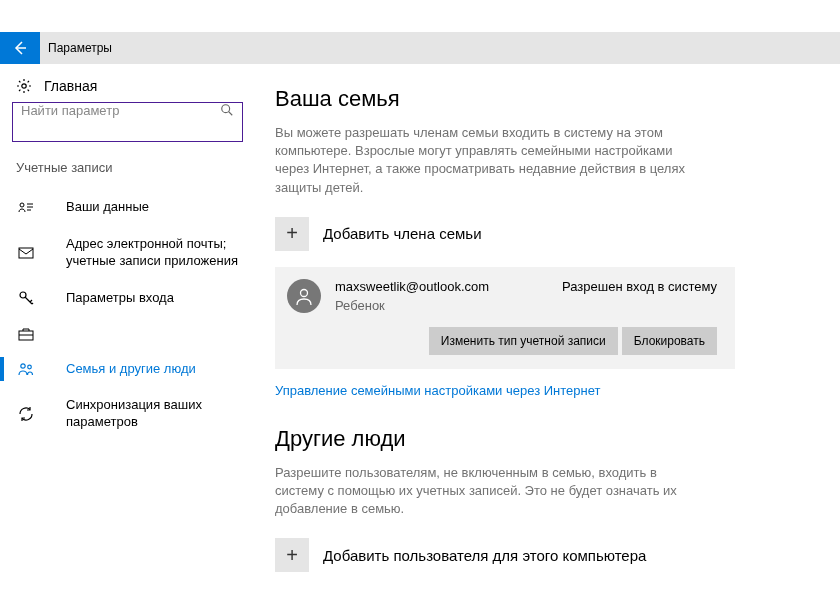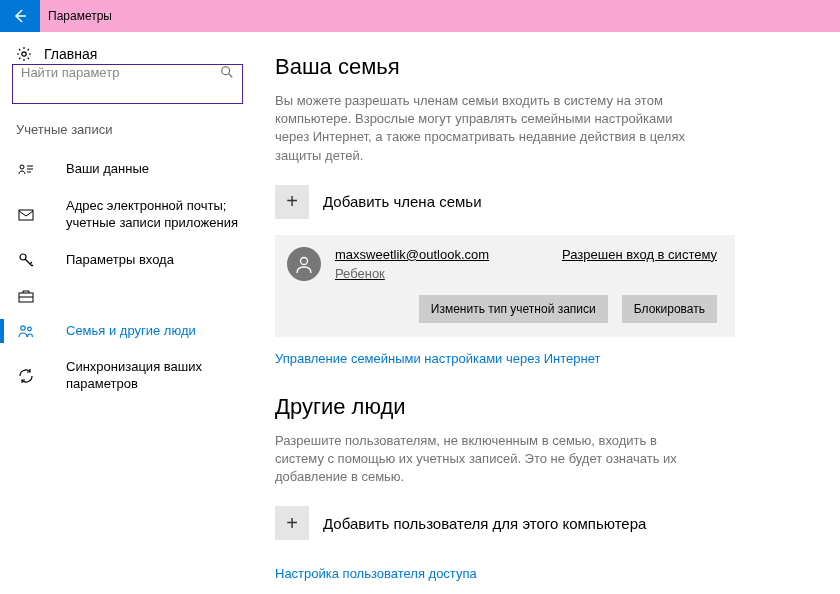--- a/index.html
+++ b/index.html
@@ -1,46 +1,46 @@
 <!DOCTYPE html>
 <html><head>
 <meta charset="utf-8">
 <style>
 * { margin: 0; padding: 0; box-sizing: border-box; font-family: "Segoe UI", Arial, sans-serif; }
 body { background: #ffffff; color: #000; width: 840px; height: 594px; overflow: hidden; }
-.titlebar { height: 32px; background: #f9a8d4; display: flex; align-items: center; }
+.titlebar { height: 32px; background: #e5e5e5; display: flex; align-items: center; margin-top: 32px; }
 .back-btn { width: 40px; height: 32px; background: #0078d7; display: flex; align-items: center; justify-content: center; color: #fff; }
 .title { margin-left: 8px; font-size: 12px; color: #000; }
 .content { display: flex; height: calc(594px - 32px); }
 .sidebar { width: 255px; padding: 14px 12px 0 12px; }
-.home-row { display: flex; align-items: center; gap: 12px; margin-bottom: 2px; padding-left: 4px; }
+.home-row { display: flex; align-items: center; gap: 12px; margin-bottom: 8px; padding-left: 4px; }
 .home-row .label { font-size: 14px; }
 .search-box { border: 1px solid #4c1d95; height: 40px; display: flex; align-items: flex-start; padding: 0 8px; margin-bottom: 18px; }
 .search-box input { flex: 1; border: none; outline: none; font-size: 13px; color: #666; background: transparent; }
 .search-box input::placeholder { color: #888; }
 .section-label { font-size: 13px; color: #555; margin-bottom: 14px; padding-left: 4px; }
 .nav-item { display: flex; align-items: center; gap: 32px; padding: 10px 4px 10px 6px; font-size: 13px; cursor: default; line-height: 1.3; position: relative; }
 .nav-item .icon { width: 16px; display: flex; justify-content: center; align-items: center; flex-shrink: 0; color: #000; }
 .nav-item.active { color: #0078d7; }
 .nav-item.active .icon { color: #0078d7; }
 .nav-item.active::before { content: ""; position: absolute; left: -12px; top: 6px; bottom: 6px; width: 4px; background: #0078d7; }
 .main { flex: 1; padding: 22px 40px 0 20px; overflow-y: auto; }
 h2 { font-weight: 400; font-size: 22px; margin-bottom: 12px; }
 .desc { font-size: 13px; color: #737373; line-height: 1.4; margin-bottom: 20px; max-width: 430px; }
 .add-row { display: flex; align-items: center; gap: 14px; margin-bottom: 16px; }
 .plus-btn { width: 34px; height: 34px; background: #e5e5e5; display: flex; align-items: center; justify-content: center; font-size: 20px; color: #333; }
 .add-label { font-size: 15px; }
 .member-card { background: #f2f2f2; padding: 12px 18px 14px 12px; margin-bottom: 14px; max-width: 460px; }
 .member-top { display: flex; align-items: flex-start; gap: 14px; }
 .avatar { width: 34px; height: 34px; border-radius: 50%; background: #777; display: flex; align-items: center; justify-content: center; color: #fff; flex-shrink: 0; }
-.member-info { flex: 1; display: flex; justify-content: space-between; text-decoration: underline; }
+.member-info { flex: 1; display: flex; justify-content: space-between; }
 .member-email { font-size: 13px; }
 .member-role { font-size: 13px; color: #666; margin-top: 4px; }
 .member-status { font-size: 13px; }
-.member-actions { display: flex; gap: 14px; justify-content: flex-end; margin-top: 14px; }
+.member-actions { display: flex; gap: 4px; justify-content: flex-end; margin-top: 14px; }
 .action-btn { background: #ccc; border: none; padding: 7px 12px; font-size: 12px; cursor: default; }
 .link { color: #0078d7; font-size: 13px; margin-bottom: 28px; display: block; }
 .spacer-sm { height: 10px; }
 svg { display: block; }
 </style>
 </head>
 <body>
 
 <div class="titlebar">
   <div class="back-btn">

